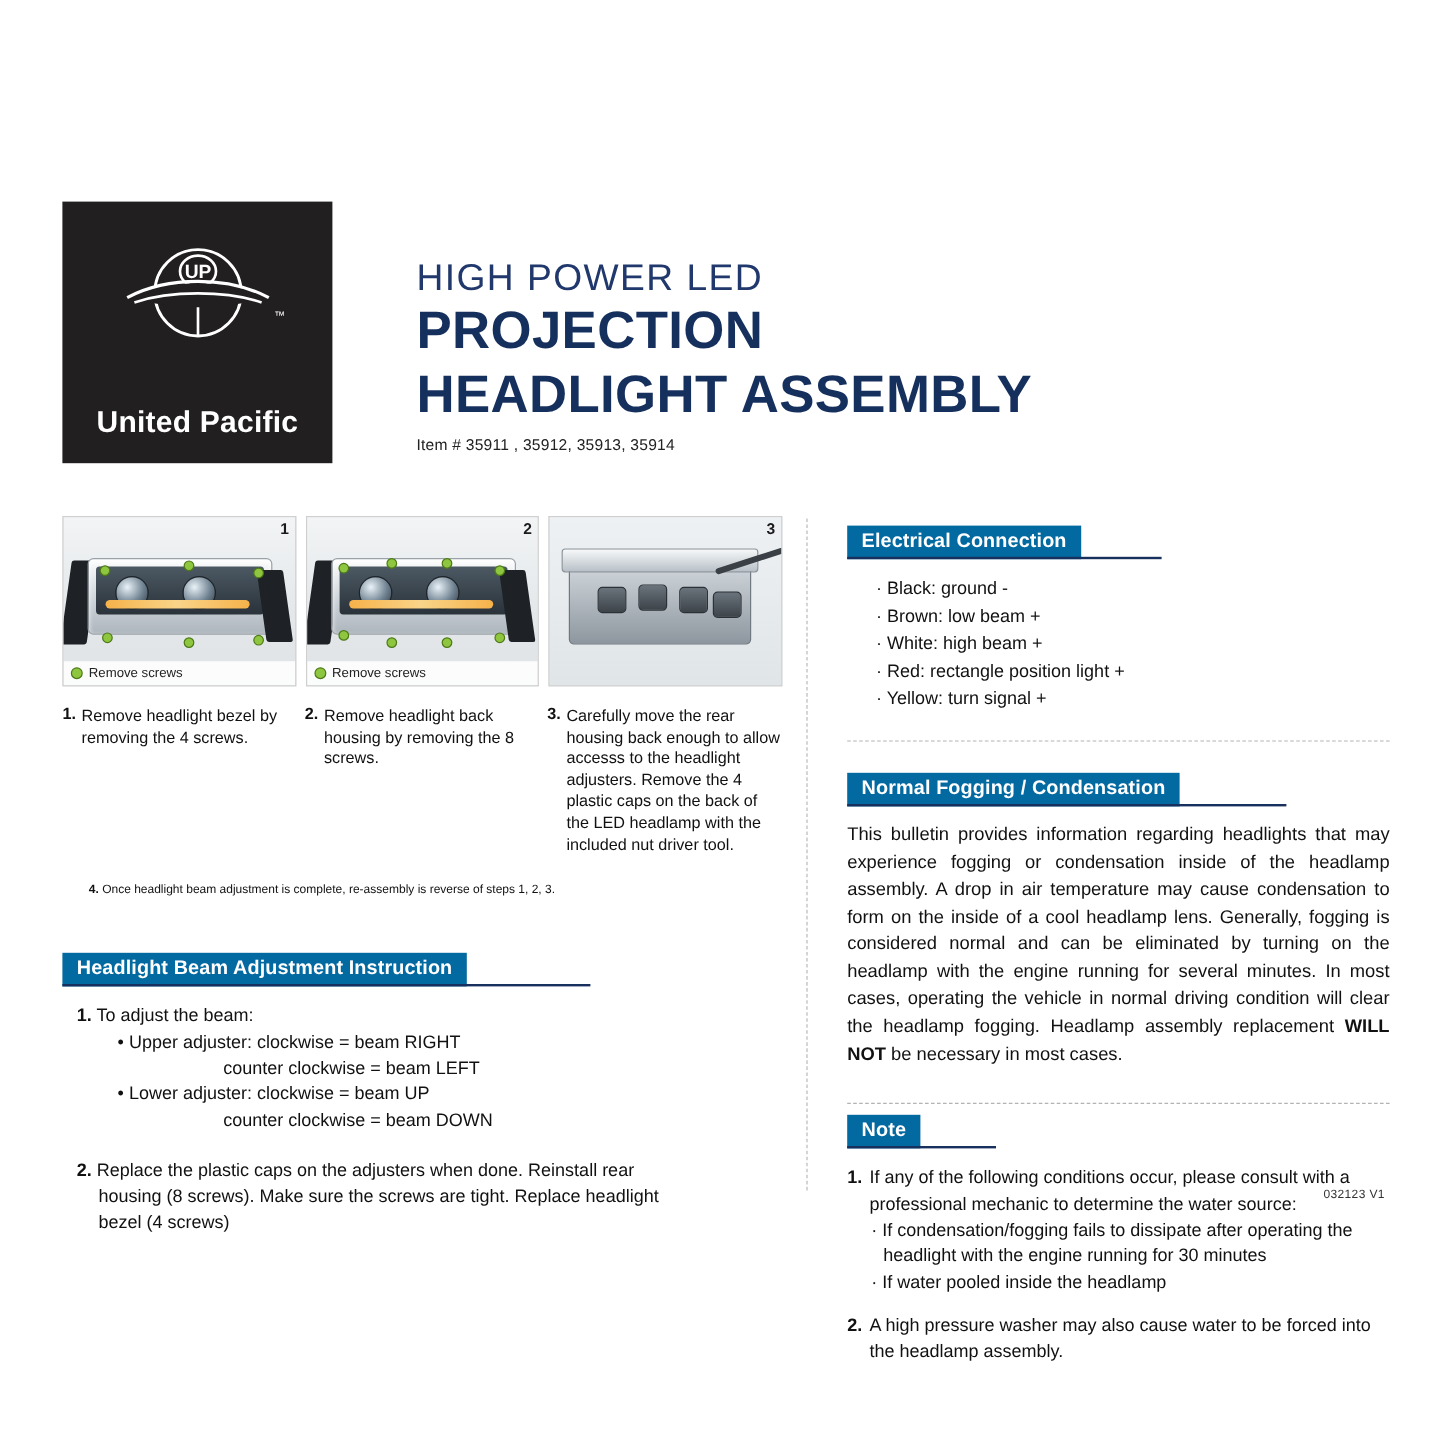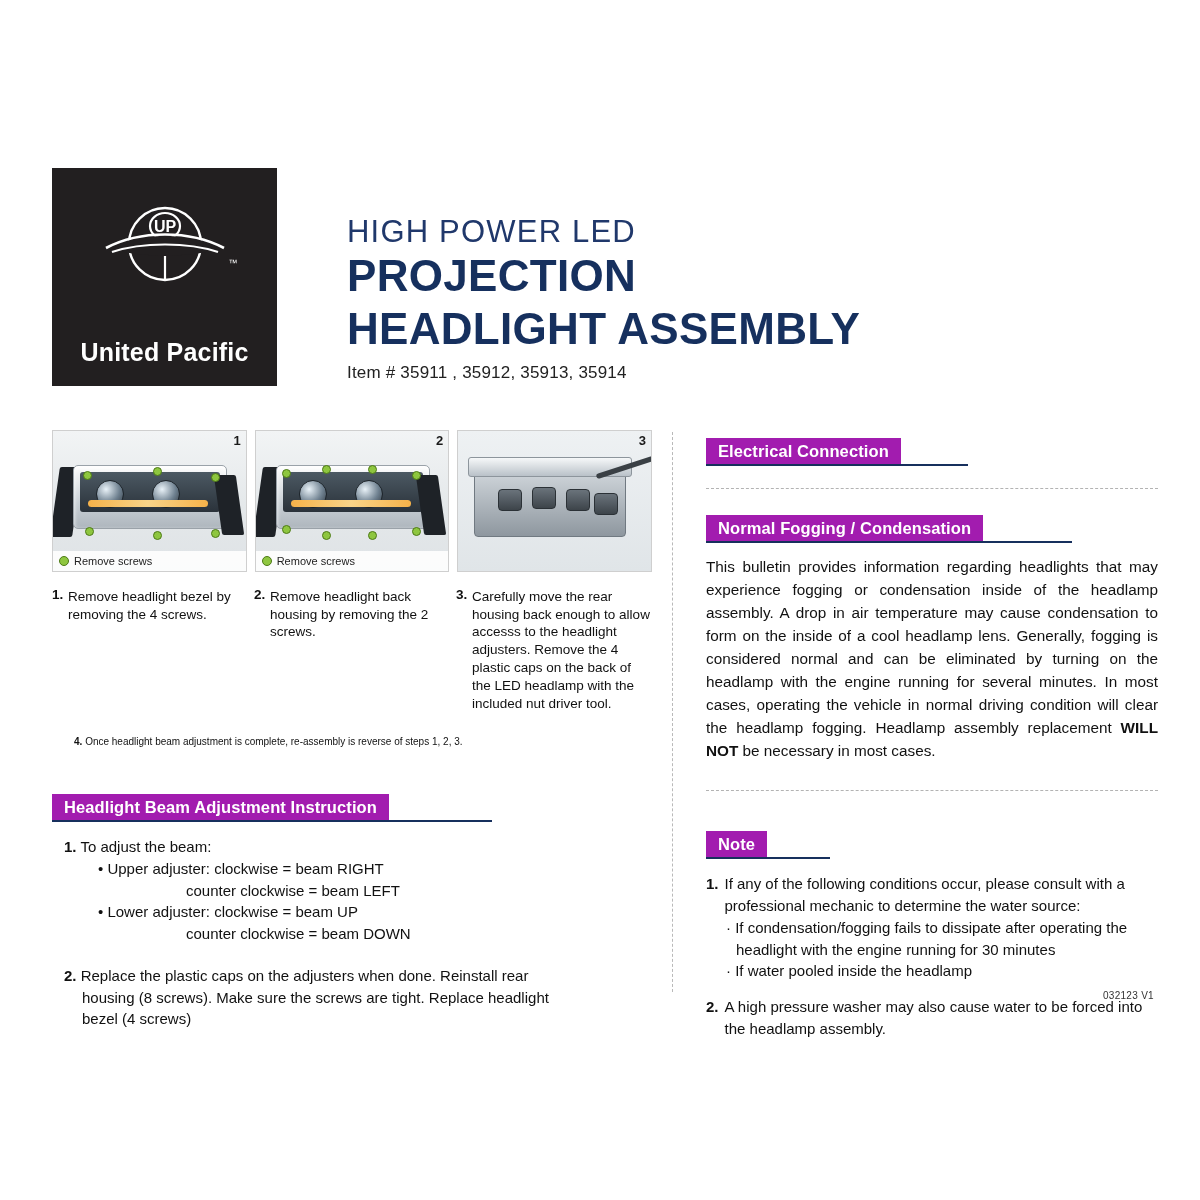--- a/index.html
+++ b/index.html
@@ -40,21 +40,21 @@
   .title-small{
     font-size:31px;letter-spacing:1.2px;color:#20386b;font-weight:normal;
     font-family:"Liberation Sans", sans-serif;
     line-height:1.0;
   }
   .title-big{
     font-size:44px;font-weight:bold;color:#16305e;letter-spacing:.3px;
     line-height:1.08;margin-top:5px;
   }
   .title-item{
-    font-size:17px;color:#222;margin-top:11px;letter-spacing:.2px;
+    font-size:13px;color:#222;margin-top:11px;letter-spacing:.2px;
   }
 
   
   .left-col{position:absolute;left:52px;top:430px;width:600px;}
 
   .photo-row{display:flex;gap:8px;}
   .photo{
     position:relative;width:194px;height:140px;border:1px solid #cfcfcf;
     background:#e9ecee;overflow:hidden;
   }
@@ -128,21 +128,21 @@
 
   .steps{display:flex;gap:8px;margin-top:14px;}
   .step{width:194px;font-size:13.5px;line-height:1.32;color:#111;}
   .step b{font-weight:bold;}
   .step .txt{display:block;padding-left:16px;margin-top:-16px;}
   .step4{
     font-size:10px;margin-top:22px;padding-left:22px;line-height:1.35;
   }
 
   .sec-head{
-    display:inline-block;background:#a21caf;color:#fff;font-weight:bold;
+    display:inline-block;background:#0369a1;color:#fff;font-weight:bold;
     font-size:16.5px;padding:4px 12px 5px 12px;letter-spacing:.1px;
   }
   .sec-head-wrap{position:relative;margin-top:0;}
   .sec-head-wrap:after{
     content:"";position:absolute;left:0;right:0;bottom:0;height:2px;background:#17305d;
   }
 
   .beam-sec{margin-top:46px;}
   .beam-body{font-size:15px;line-height:1.45;margin-top:14px;padding-left:12px;}
   .beam-l2{padding-left:34px;}
@@ -273,21 +273,21 @@
       </div>
     </div>
 
     <div class="steps">
       <div class="step">
         <b>1.</b>
         <span class="txt">Remove headlight bezel by removing the 4 screws.</span>
       </div>
       <div class="step">
         <b>2.</b>
-        <span class="txt">Remove headlight back housing by removing the 2 screws.</span>
+        <span class="txt">Remove headlight back housing by removing the 8 screws.</span>
       </div>
       <div class="step">
         <b>3.</b>
         <span class="txt">Carefully move the rear housing back enough to allow accesss to the headlight adjusters. Remove the 4 plastic caps on the back of the LED headlamp with the included nut driver tool.</span>
       </div>
     </div>
 
     <div class="step4">
       <b>4.</b>
       <span>Once headlight beam adjustment is complete, re-assembly is reverse of steps 1, 2, 3.</span>
@@ -316,31 +316,38 @@
     </div>
   </div>
 
   <div class="vdivider"></div>
 
   <div class="right-col">
 
     <div class="sec-head-wrap" style="width:262px;">
       <span class="sec-head">Electrical Connection</span>
     </div>
+    <div class="rlist">
+      <div>· Black:  ground -</div>
+      <div>· Brown: low beam +</div>
+      <div>· White: high beam +</div>
+      <div>· Red: rectangle position light +</div>
+      <div>· Yellow: turn signal +</div>
+    </div>
 
     <div class="hdash"></div>
 
     <div class="sec-head-wrap" style="width:366px;margin-top:26px;">
       <span class="sec-head">Normal Fogging / Condensation</span>
     </div>
     <div class="rpara"><span>This bulletin provides information regarding headlights that may experience fogging or condensation inside of the headlamp assembly. A drop in air temperature may cause condensation to form on the inside of a cool headlamp lens. Generally, fogging is considered normal and can be eliminated by turning on the headlamp with the engine running for several minutes. In most cases, operating the vehicle in normal driving condition will clear the headlamp fogging. Headlamp assembly replacement </span><b>WILL NOT</b><span> be necessary in most cases.</span></div>
 
     <div class="hdash" style="margin-top:28px;"></div>
 
-    <div class="sec-head-wrap" style="width:124px;margin-top:40px;text-decoration:underline;">
+    <div class="sec-head-wrap" style="width:124px;margin-top:9px;text-decoration:underline;">
       <span class="sec-head">Note</span>
     </div>
 
     <div class="note-list">
       <div class="note-item">
         <span class="n">1.</span>
         <span>If any of the following conditions occur,  please consult with a professional mechanic to determine the water source:</span>
       </div>
       <div class="note-sub">
         <div>· If condensation/fogging fails to dissipate after operating the headlight with the engine running for 30 minutes</div>

